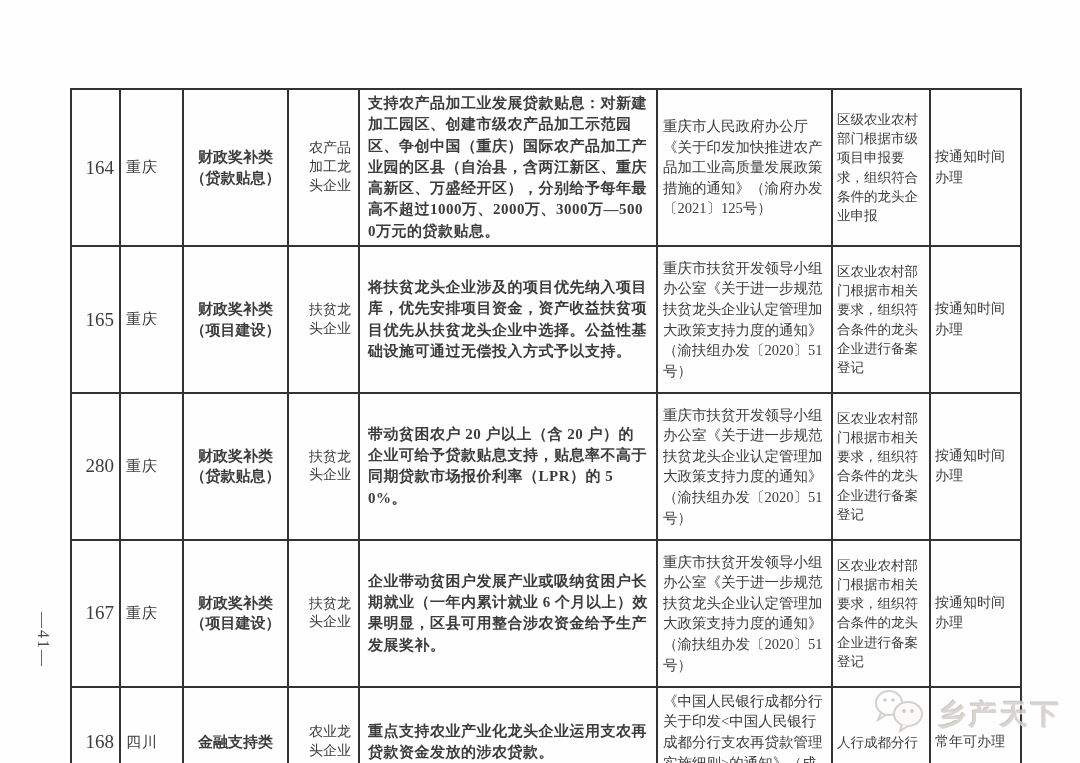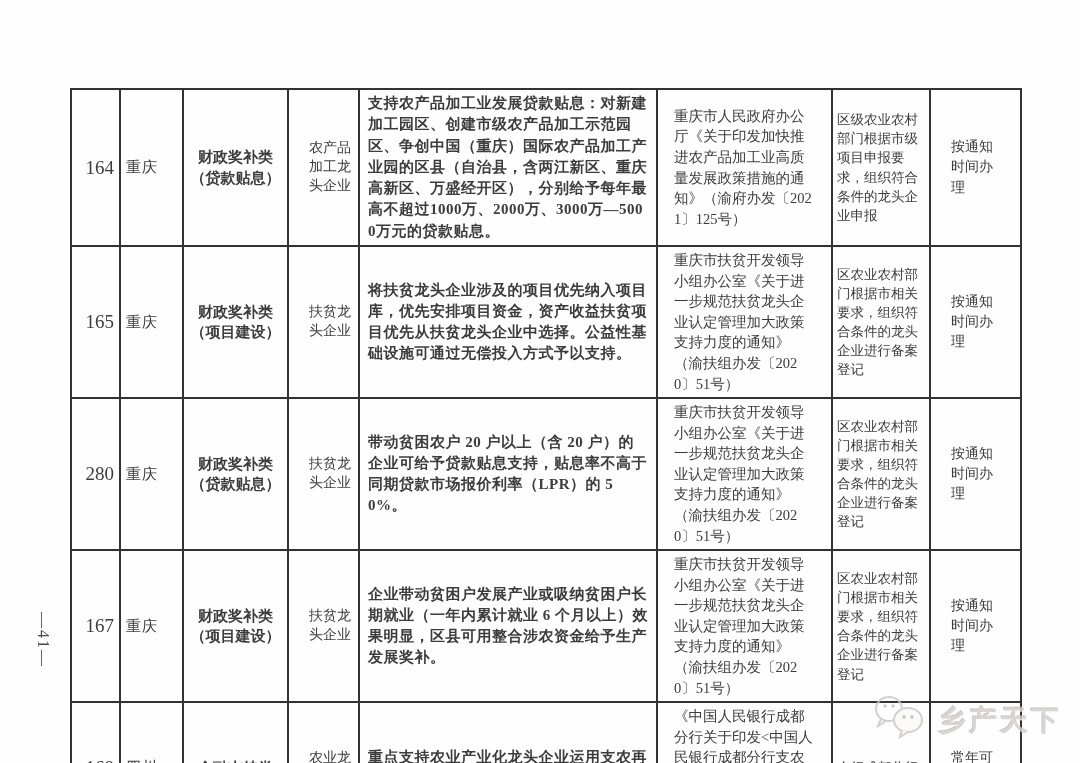--- a/index.html
+++ b/index.html
@@ -22,42 +22,42 @@
     vertical-align:middle;
     padding:3px 5px;
     word-break:break-all;
     overflow:hidden;
   }
   td.c-idx{ text-align:right; font-size:19px; }
   td.c-region{ text-align:left; font-size:15px; letter-spacing:1px; }
   td.c-ptype{ text-align:center; font-size:15px; line-height:1.35;font-weight:bold; }
   td.c-etype{ text-align:left; font-size:14px; line-height:1.35; padding:3px 2px 3px 20px; }
   td.c-content{ text-align:left; font-size:15px; letter-spacing:0.5px; line-height:1.42; padding:3px 8px;font-weight:bold; }
-  td.c-basis{ text-align:left; font-size:14.5px; line-height:1.42; padding:3px 16px; }
+  td.c-basis{ text-align:left; font-size:14.5px; line-height:1.42; padding:3px 5px; }
   td.c-dept{ text-align:left; font-size:13.5px; line-height:1.42; padding:15px 4px; }
-  td.c-time{ text-align:left; font-size:14px; line-height:1.45; padding:3px 20px; }
+  td.c-time{ text-align:left; font-size:14px; line-height:1.45; padding:3px 4px; }
   tr.r164{ height:134px; }
   tr.r165{ height:96px; }
   tr.r166{ height:110px; }
   tr.r167{ height:104px; }
   tr.r168{ height:103px; }
   .page-number{
     position:absolute;
     left:-3px;top:630px;
     width:90px;height:20px;
     transform:rotate(90deg);
     text-align:center;
     font-size:16px;
     color:#4a4a4a;
     letter-spacing:2px;
     font-family:"Liberation Serif","DejaVu Serif",serif;
   }
   .watermark{
     position:absolute;
-    right:18px;bottom:14px;
+    right:18px;bottom:20px;
     display:flex;align-items:center;
     opacity:0.85;
   }
   .watermark .wm-icon{ margin-right:8px; }
   .watermark .wm-text{
     font-size:28px;
     font-weight:bold;
     letter-spacing:3px;
     color:#d3cfcc;
     text-shadow:1px 1px 0 #ffffff, -1px -1px 0 #c2beba;

